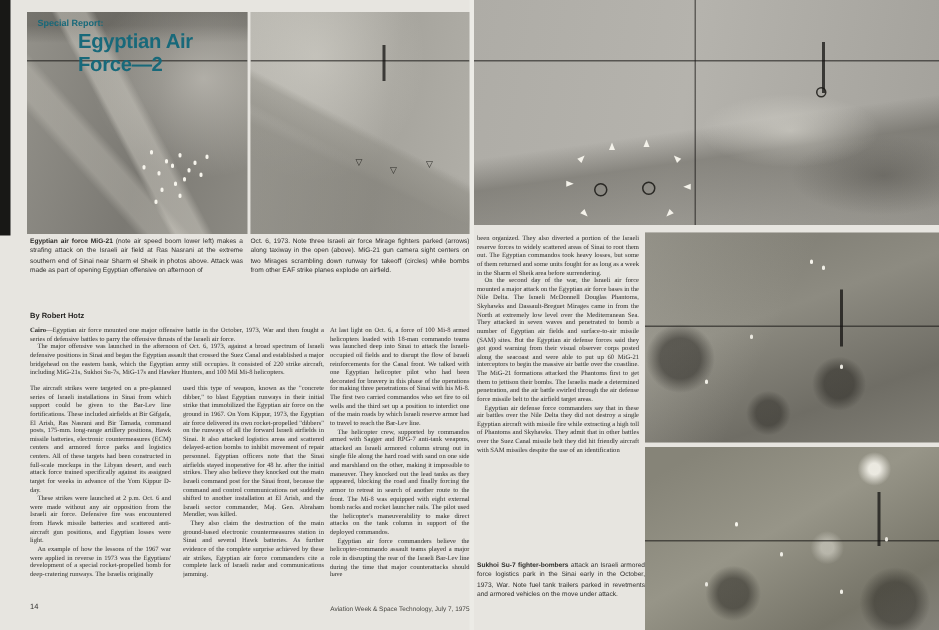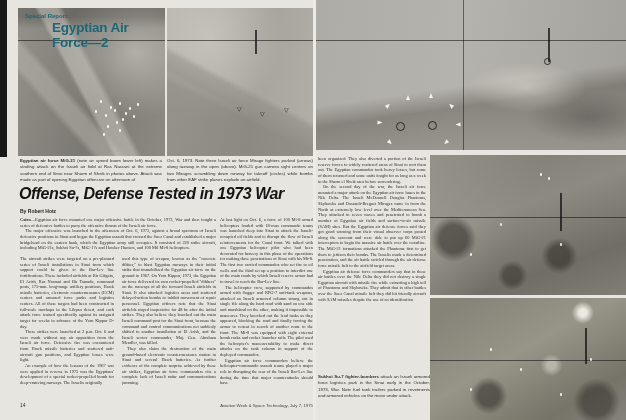--- a/index.html
+++ b/index.html
@@ -104,21 +104,20 @@
     <div class="ret-h" style="top:32px;"></div>
     <div class="tick-v" style="left:88px;top:22px;height:24px;"></div>
     <span class="dark-arrow" style="left:70px;top:98px;">▽</span>
     <span class="dark-arrow" style="left:93px;top:103px;">▽</span>
     <span class="dark-arrow" style="left:117px;top:99px;">▽</span>
   </div>
 
   <p class="caption cap-left"><span class="cap-bold">Egyptian air force MiG-21</span><span> (note air speed boom lower left) makes a strafing attack on the Israeli air field at Ras Nasrani at the extreme southern end of Sinai near Sharm el Sheik in photos above. Attack was made as part of opening Egyptian offensive on afternoon of</span></p>
   <p class="caption cap-right">Oct. 6, 1973. Note three Israeli air force Mirage fighters parked (arrows) along taxiway in the open (above). MiG-21 gun camera sight centers on two Mirages scrambling down runway for takeoff (circles) while bombs from other EAF strike planes explode on airfield.</p>
 
-  <h1 class="headline">Offense, Defense Tested in 1973 War</h1>
   <div class="byline">By Robert Hotz</div>
 
   <div class="lead bodytext">
     <p><span class="dateline">Cairo</span><span>—Egyptian air force mounted one major offensive battle in the October, 1973, War and then fought a series of defensive battles to parry the offensive thrusts of the Israeli air force.</span></p>
     <p>The major offensive was launched in the afternoon of Oct. 6, 1973, against a broad spectrum of Israeli defensive positions in Sinai and began the Egyptian assault that crossed the Suez Canal and established a major bridgehead on the eastern bank, which the Egyptian army still occupies. It consisted of 220 strike aircraft, including MiG-21s, Sukhoi Su-7s, MiG-17s and Hawker Hunters, and 100 Mil Mi-8 helicopters.</p>
   </div>
 
   <div class="col1 bodytext">
     <p>The aircraft strikes were targeted on a pre-planned series of Israeli installations in Sinai from which support could be given to the Bar-Lev line fortifications. These included airfields at Bir Gifgafa, El Arish, Ras Nasrani and Bir Tamada, command posts, 175-mm. long-range artillery positions, Hawk missile batteries, electronic countermeasures (ECM) centers and armored force parks and logistics centers. All of these targets had been constructed in full-scale mockups in the Libyan desert, and each attack force trained specifically against its assigned target for weeks in advance of the Yom Kippur D-day.</p>
     <p>These strikes were launched at 2 p.m. Oct. 6 and were made without any air opposition from the Israeli air force. Defensive fire was encountered from Hawk missile batteries and scattered anti-aircraft gun positions, and Egyptian losses were light.</p>

